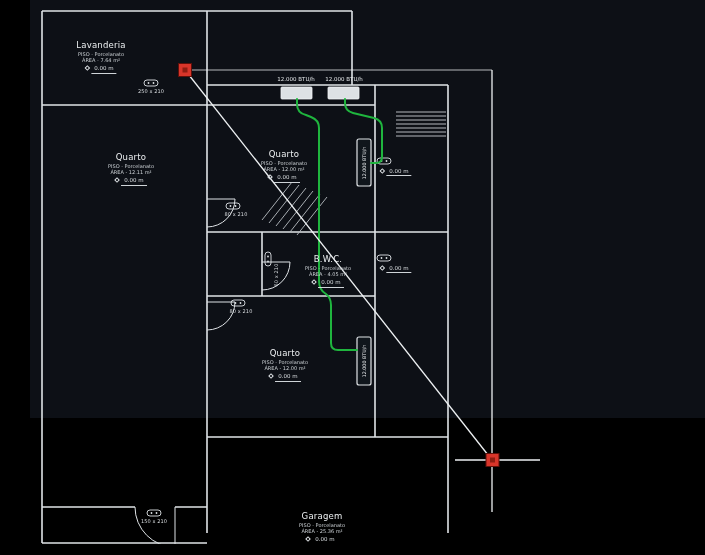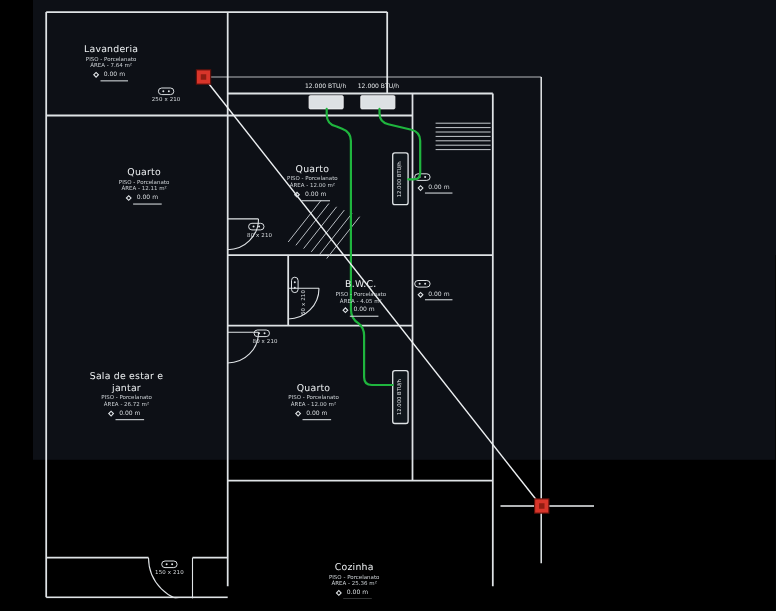--- a/index.html
+++ b/index.html
@@ -155,42 +155,33 @@
   <div class="lbl room" style="left:328px;top:255px">
     <div class="rname">B.W.C.</div>
     <div class="rsub">PISO - Porcelanato</div>
     <div class="rsub">ÁREA - 4.05 m²</div>
     <div class="lvl">
         <span class="dia"></span>
         <span class="txt">0.00 m</span>
       </div>
   </div>
 
-  <div class="lbl room wrap" style="left:115px;top:339px">
-    <div class="rname">Sala de estar e jantar</div>
-    <div class="rsub">PISO - Porcelanato</div>
-    <div class="rsub">ÁREA - 26.72 m²</div>
-    <div class="lvl">
-        <span class="dia"></span>
-        <span class="txt">0.00 m</span>
-      </div>
-  </div>
 
   <div class="lbl room" style="left:285px;top:349px">
     <div class="rname">Quarto</div>
     <div class="rsub">PISO - Porcelanato</div>
     <div class="rsub">ÁREA - 12.00 m²</div>
     <div class="lvl">
         <span class="dia"></span>
         <span class="txt">0.00 m</span>
       </div>
   </div>
 
   <div class="lbl room" style="left:322px;top:512px">
-    <div class="rname">Cozinha</div>
+    <div class="rname">Garagem</div>
     <div class="rsub">PISO - Porcelanato</div>
     <div class="rsub">ÁREA - 25.36 m²</div>
     <div class="lvl">
         <span class="dia"></span>
         <span class="txt">0.00 m</span>
       </div>
   </div>
 
   <div class="lbl btu" style="left:296px;top:76px">12.000 BTU/h</div>
   <div class="lbl btu" style="left:344px;top:76px">12.000 BTU/h</div>

